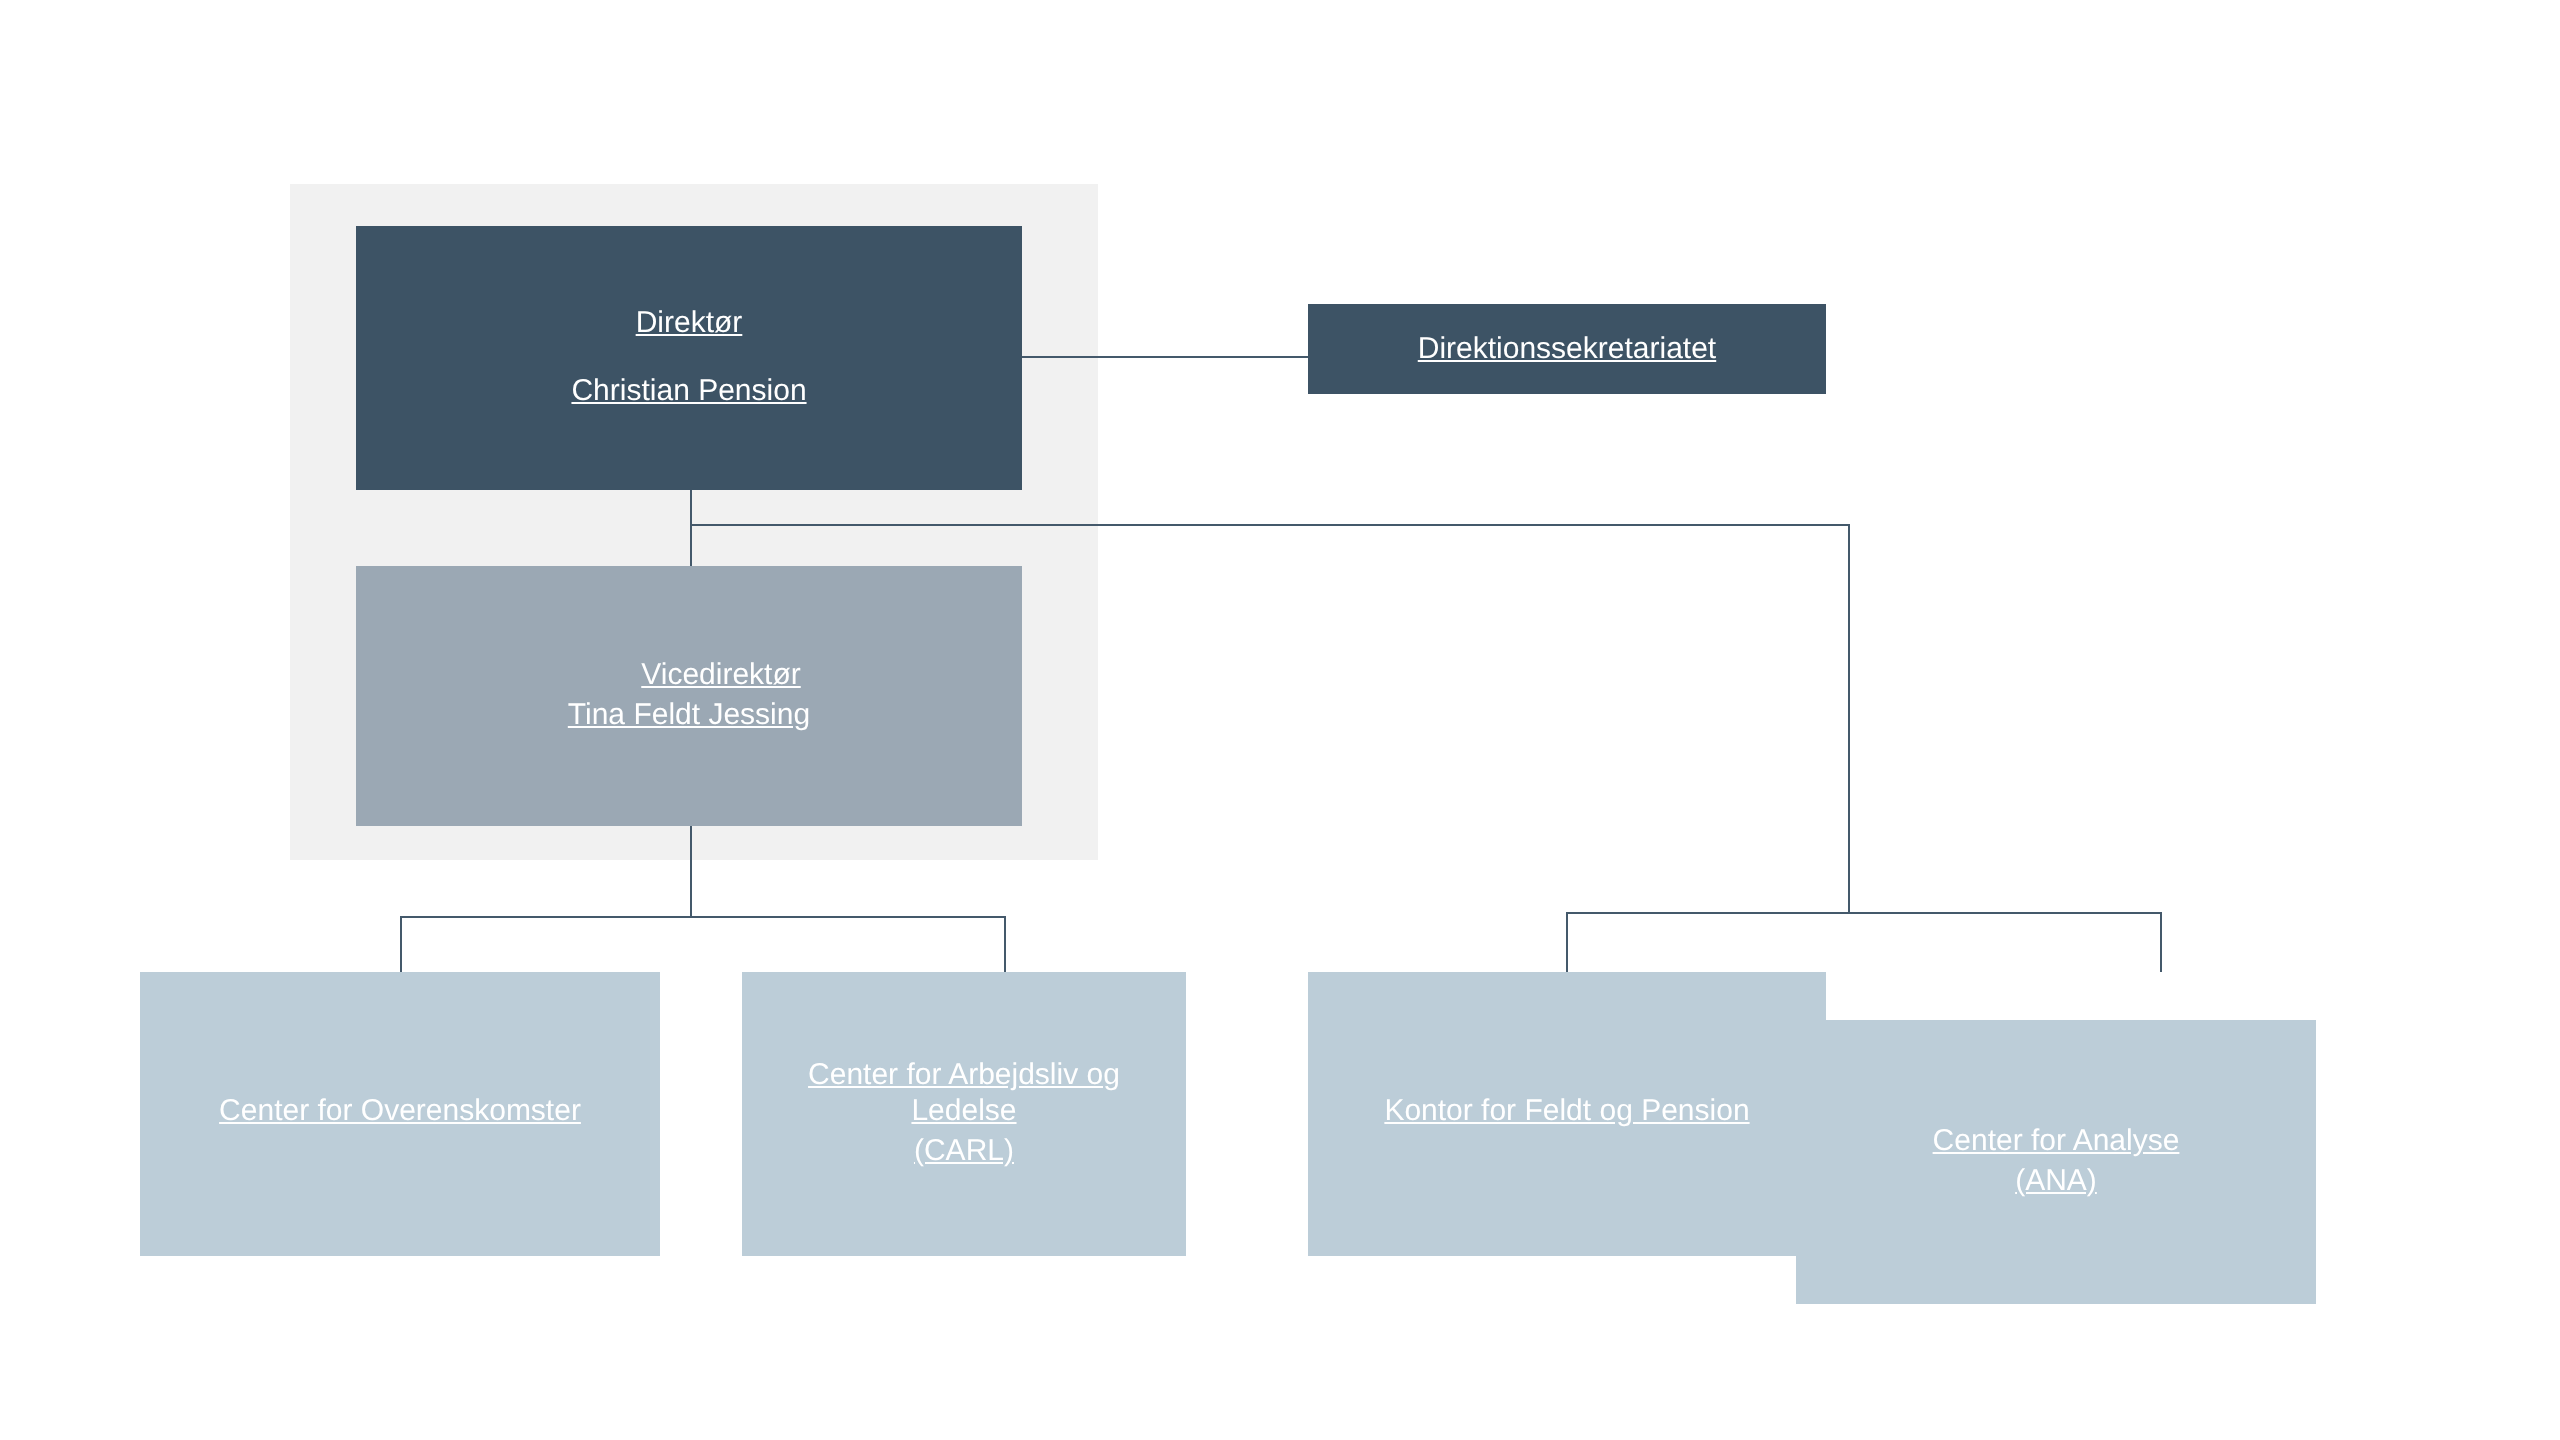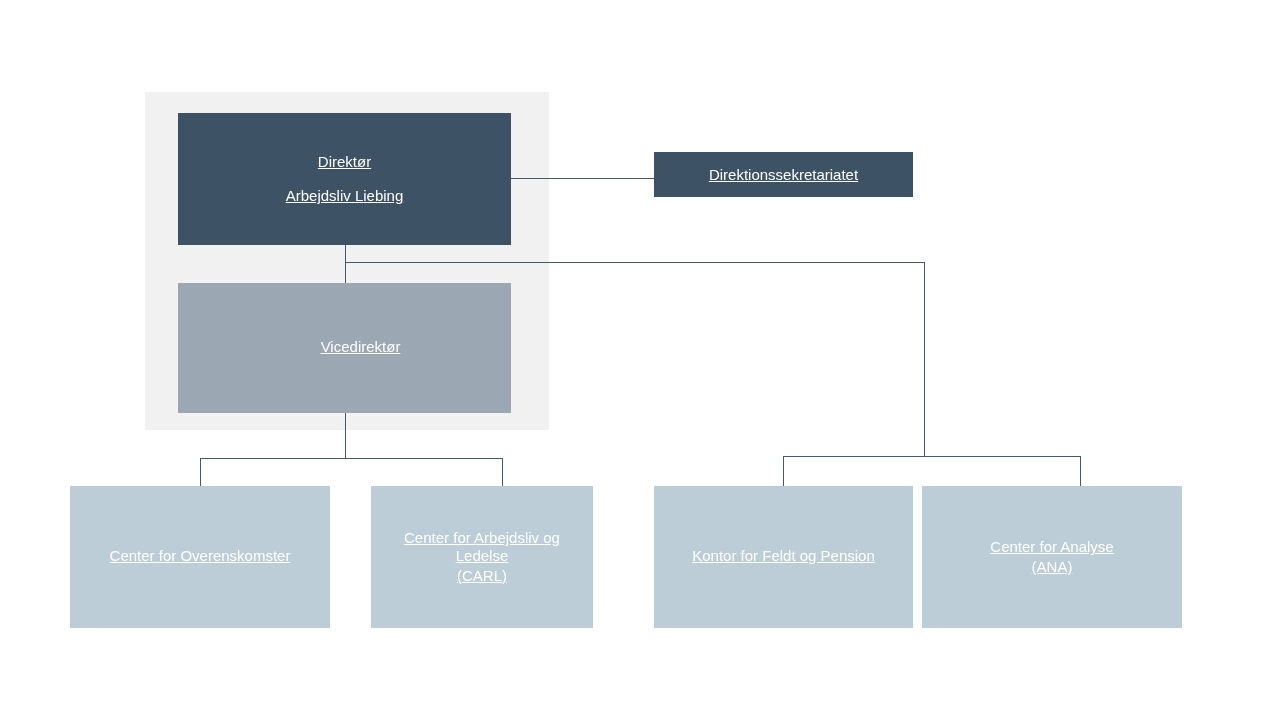--- a/index.html
+++ b/index.html
@@ -94,21 +94,21 @@
     height: 142px;
     background: #bccdd8;
     font-size: 15px;
     padding: 0 10px;
   }
   .node-dept .line1 { margin-bottom: 2px; }
 
   .dept-co    { left: 70px;   width: 260px; align-items: center; }
   .dept-carl  { left: 371px;  width: 222px; }
   .dept-jup   { left: 654px;  width: 259px; }
-  .dept-ana   { left: 922px;  width: 260px; }
+  .dept-ana   { left: 898px;  width: 260px; margin-top: 24px; }
 </style>
 </head>
 <body>
 
 <div id="org-chart">
 
   <div class="group-panel"></div>
 
   <div class="conn h" style="left:511px; top:178px; width:143px;"></div>
 
@@ -122,29 +122,30 @@
   <div class="conn v" style="left:1080px; top:456px; height:30px;"></div>
 
   <div class="conn v" style="left:345px; top:413px; height:45px;"></div>
 
   <div class="conn h" style="left:200px; top:458px; width:302px;"></div>
   <div class="conn v" style="left:200px; top:458px; height:28px;"></div>
   <div class="conn v" style="left:502px; top:458px; height:28px;"></div>
 
   <div class="node node-direktoer">
     <span class="line1">Direktør</span>
-    <span class="line2">Arbejdsliv Liebing</span>
+    <span class="line2">Christian Pension</span>
   </div>
 
   <div class="node node-sekretariat">
     <span class="line1">Direktionssekretariatet</span>
   </div>
 
   <div class="node node-vicedirektoer">
     <span class="line1">Vicedirektør</span>
+    <span class="line2">Tina Feldt Jessing</span>
   </div>
 
   <div class="node node-dept dept-co">
     <span class="line1">Center for Overenskomster</span>
   </div>
 
   <div class="node node-dept dept-carl">
     <span class="line1">Center for Arbejdsliv og Ledelse</span>
     <span class="line2">(CARL)</span>
   </div>

